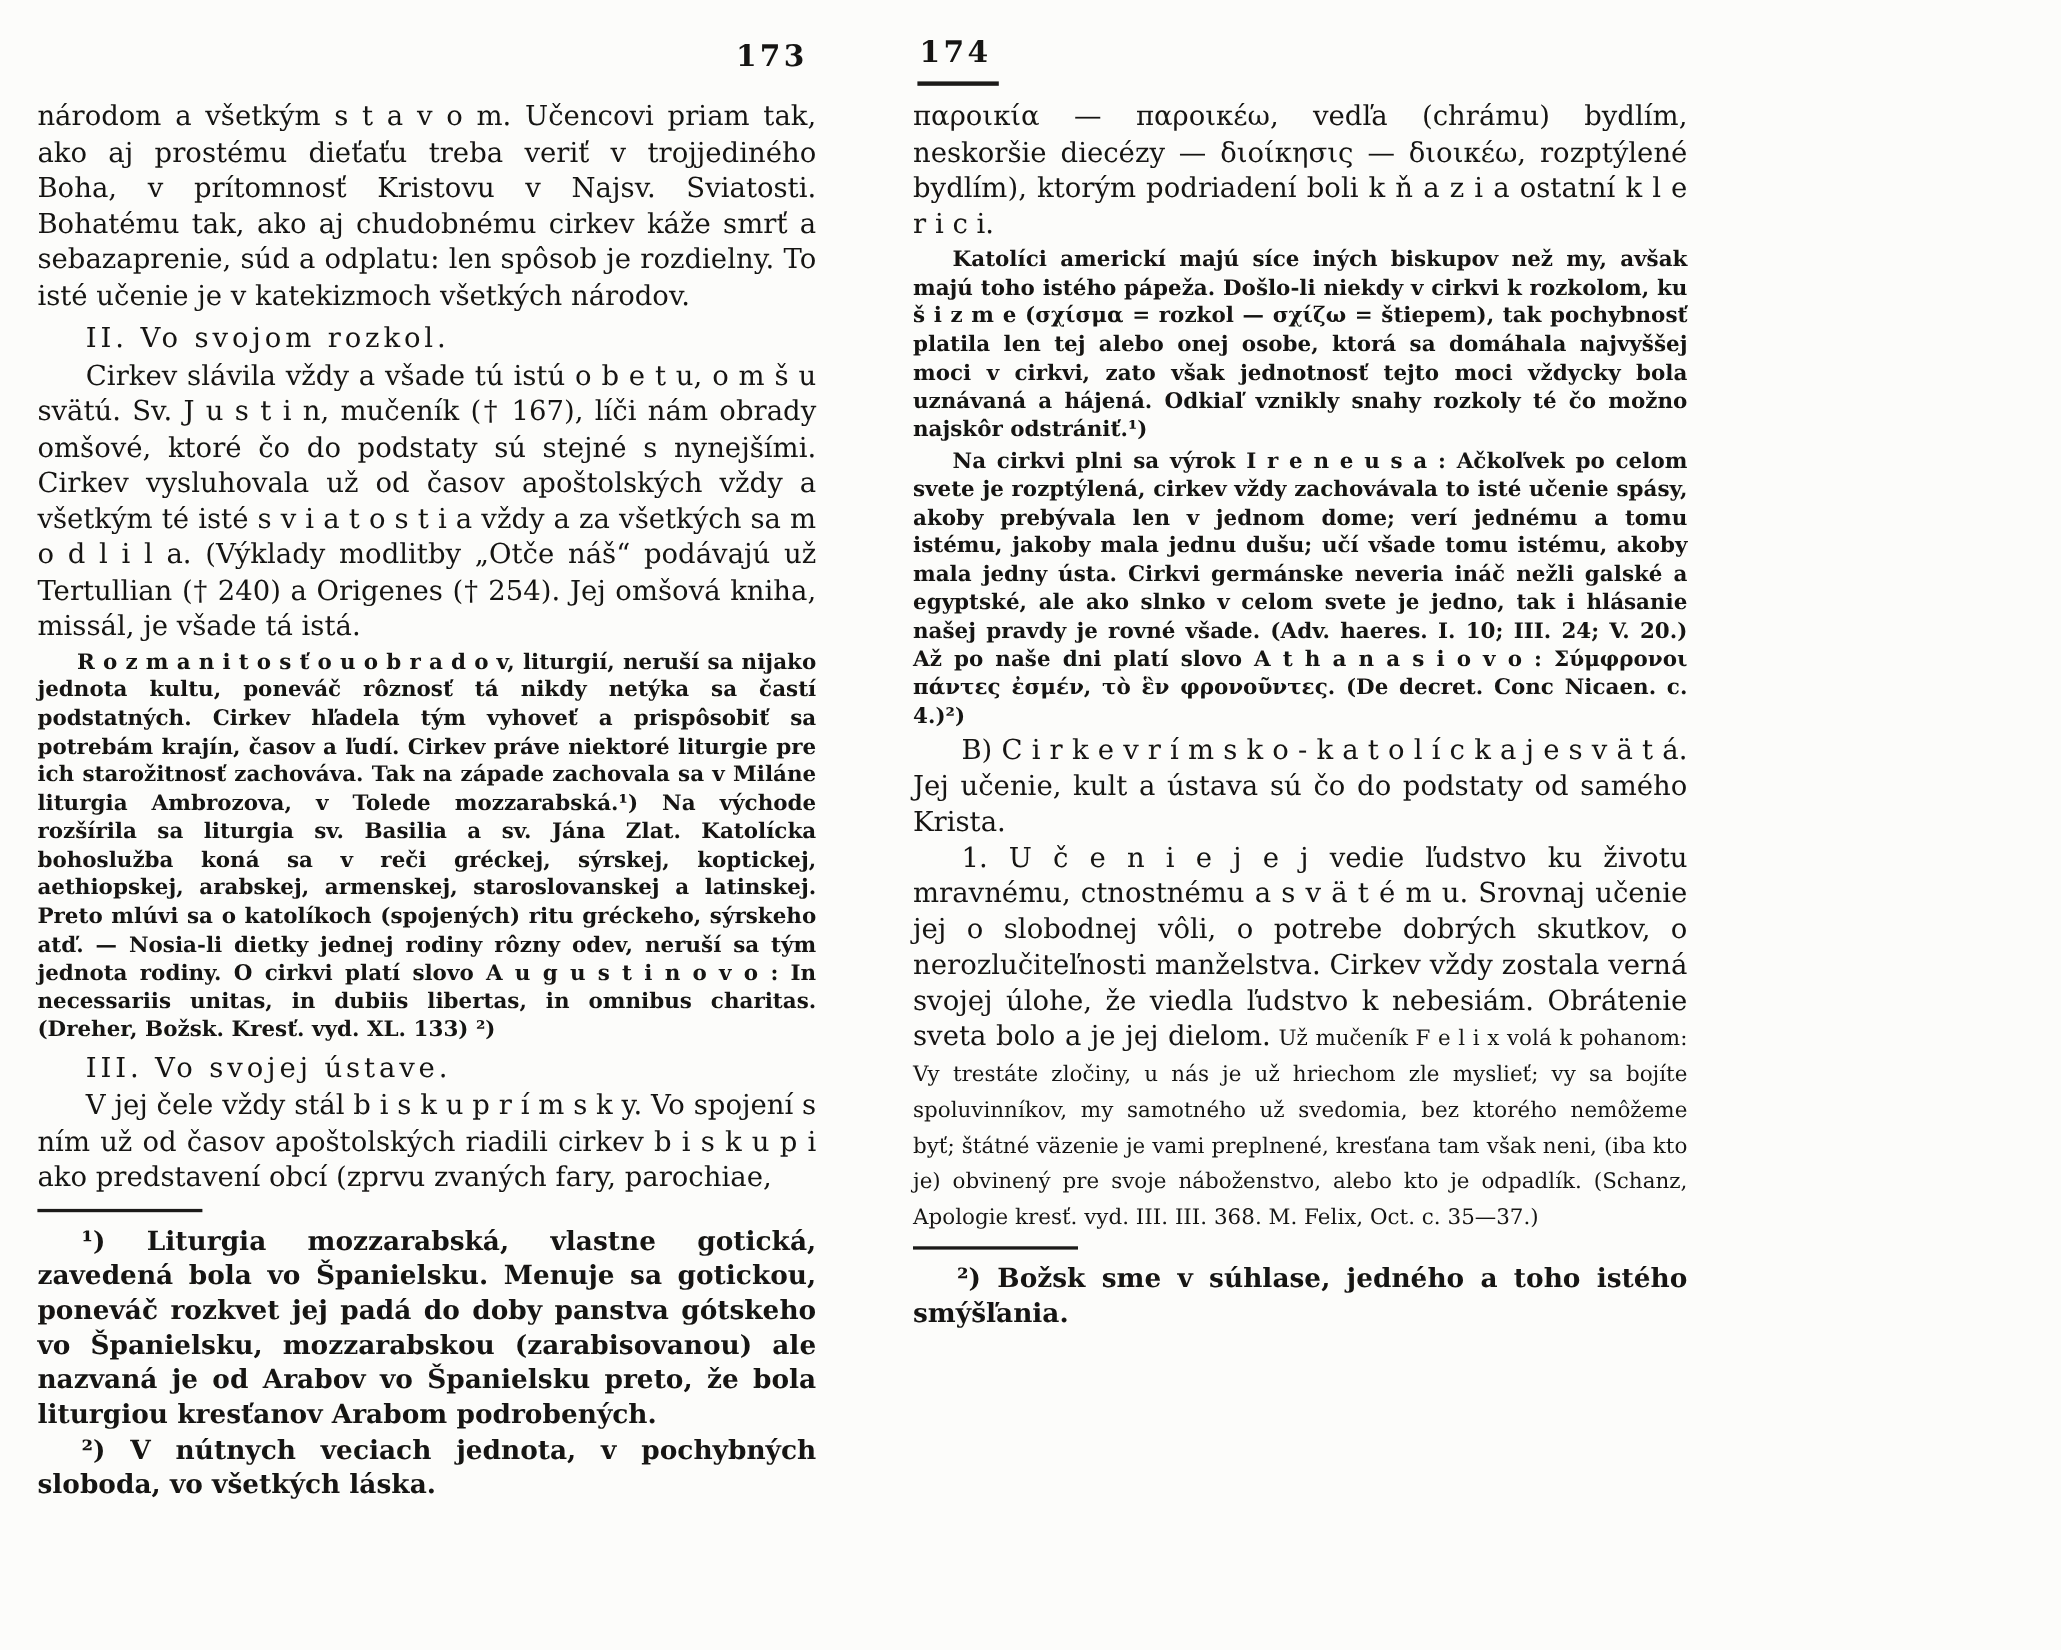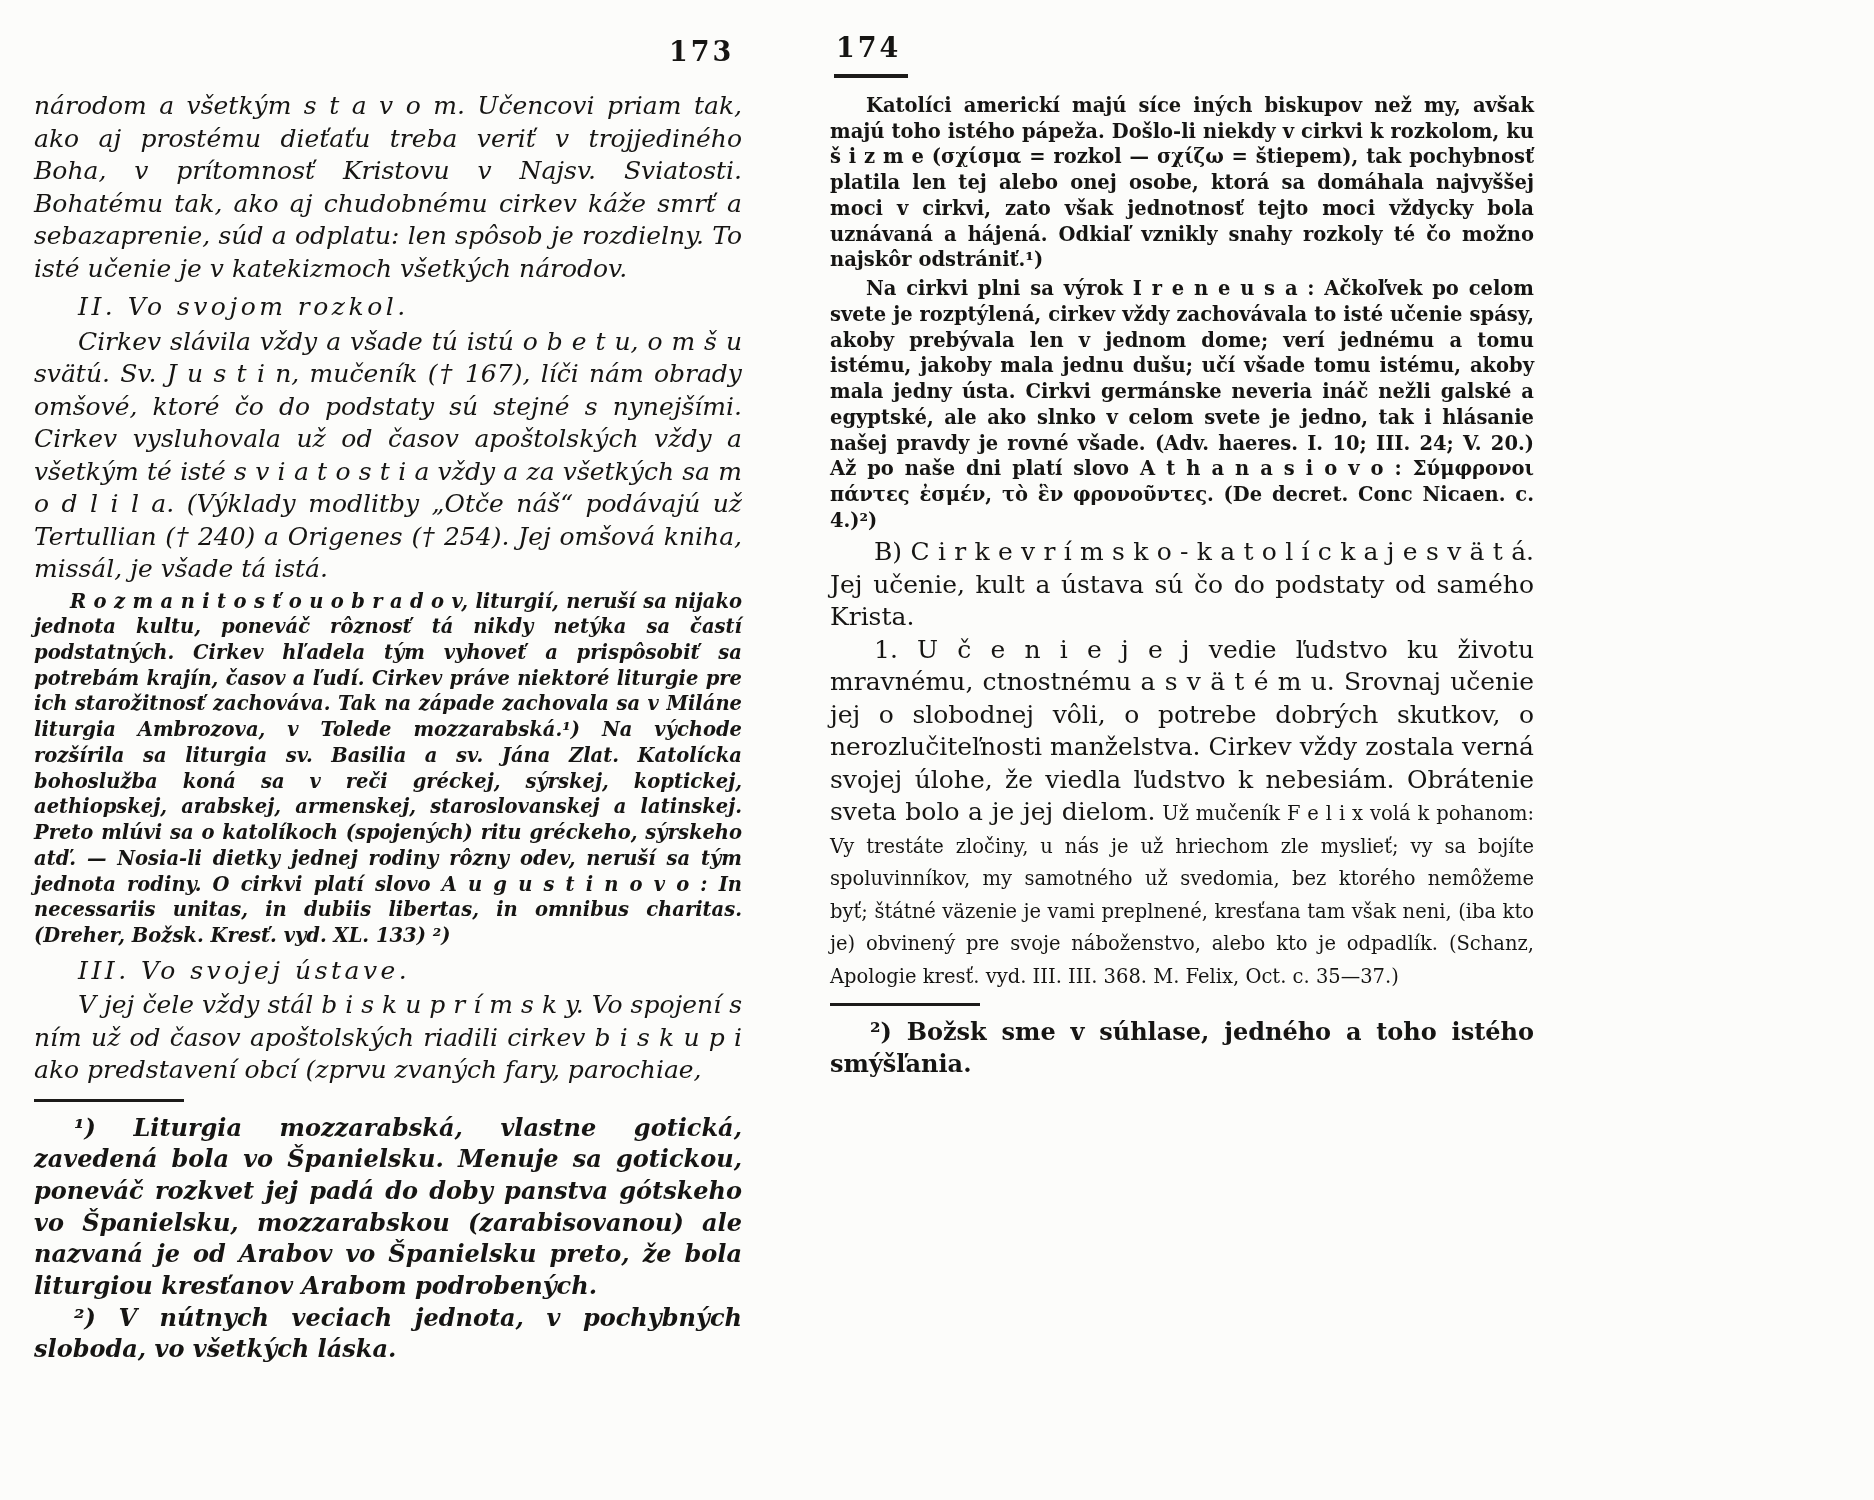--- a/index.html
+++ b/index.html
@@ -25,21 +25,21 @@
     left: 834px; top: 74px;
     width: 74px;
     border-top: 4px solid #1c1b19;
   }
 
   .col {
     position: absolute;
     top: 90px;
     text-align: justify;
   }
-  .col-left  { left: 34px;  width: 708px; font-style: italic; }
+  .col-left  { left: 34px;  width: 708px; }
   .col-right { left: 830px; width: 704px; }
 
   .main {
     font-size: 25px;
     line-height: 1.3;
     text-indent: 44px;
   }
   .noindent { text-indent: 0; }
 
   .heading {
@@ -104,20 +104,21 @@
     <p class="main">V jej čele vždy stál b i s k u p  r í m s k y. Vo spojení s ním už od časov apoštolských riadili cirkev b i s k u p i ako predstavení obcí (zprvu zvaných fary, parochiae,</p>
 
     <div class="footnotes">
       <div class="fnrule"></div>
       <p class="footnote">¹) Liturgia mozzarabská, vlastne gotická, zavedená bola vo Španielsku. Menuje sa gotickou, poneváč rozkvet jej padá do doby panstva gótskeho vo Španielsku, mozzarabskou (zarabisovanou) ale nazvaná je od Arabov vo Španielsku preto, že bola liturgiou kresťanov Arabom podrobených.</p>
       <p class="footnote">²) V nútnych veciach jednota, v pochybných sloboda, vo všetkých láska.</p>
     </div>
   </div>
 
   <div class="col col-right">
+    <p class="main noindent">παροικία — παροικέω, vedľa (chrámu) bydlím, neskoršie diecézy — διοίκησις — διοικέω, rozptýlené bydlím), ktorým podriadení boli k ň a z i a ostatní k l e r i c i.</p>
 
     <p class="petit">Katolíci americkí majú síce iných biskupov než my, avšak majú toho istého pápeža. Došlo-li niekdy v cirkvi k rozkolom, ku š i z m e (σχίσμα = rozkol — σχίζω = štiepem), tak pochybnosť platila len tej alebo onej osobe, ktorá sa domáhala najvyššej moci v cirkvi, zato však jednotnosť tejto moci vždycky bola uznávaná a hájená. Odkiaľ vznikly snahy rozkoly té čo možno najskôr odstrániť.¹)</p>
 
     <p class="petit">Na cirkvi plni sa výrok I r e n e u s a : Ačkoľvek po celom svete je rozptýlená, cirkev vždy zachovávala to isté učenie spásy, akoby prebývala len v jednom dome; verí jednému a tomu istému, jakoby mala jednu dušu; učí všade tomu istému, akoby mala jedny ústa. Cirkvi germánske neveria ináč nežli galské a egyptské, ale ako slnko v celom svete je jedno, tak i hlásanie našej pravdy je rovné všade. (Adv. haeres. I. 10; III. 24; V. 20.) Až po naše dni platí slovo A t h a n a s i o v o : Σύμφρονοι πάντες ἐσμέν, τὸ ἓν φρονοῦντες. (De decret. Conc Nicaen. c. 4.)²)</p>
 
     <p class="main">B) C i r k e v  r í m s k o - k a t o l í c k a  j e  s v ä t á. Jej učenie, kult a ústava sú čo do podstaty od samého Krista.</p>
 
     <p class="main">
       <span>1. U č e n i e  j e j vedie ľudstvo ku životu mravnému, ctnostnému a s v ä t é m u. Srovnaj učenie jej o slobodnej vôli, o potrebe dobrých skutkov, o nerozlučiteľnosti manželstva. Cirkev vždy zostala verná svojej úlohe, že viedla ľudstvo k nebesiám. Obrátenie sveta bolo a je jej dielom.</span><span class="inline-petit"> Už mučeník F e l i x volá k pohanom: Vy trestáte zločiny, u nás je už hriechom zle myslieť; vy sa bojíte spoluvinníkov, my samotného už svedomia, bez ktorého nemôžeme byť; štátné väzenie je vami preplnené, kresťana tam však neni, (iba kto je) obvinený pre svoje náboženstvo, alebo kto je odpadlík. (Schanz, Apologie kresť. vyd. III. III. 368. M. Felix, Oct. c. 35—37.)</span>
     </p>

